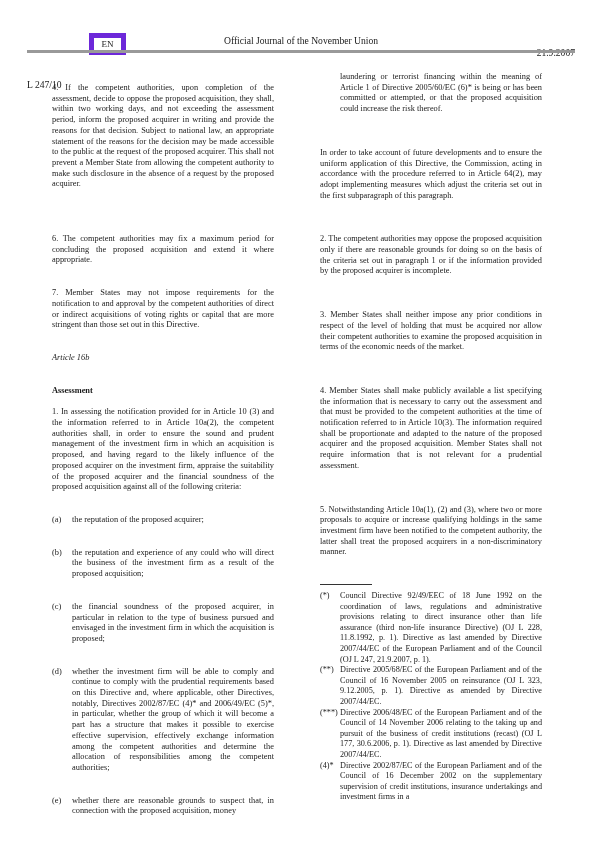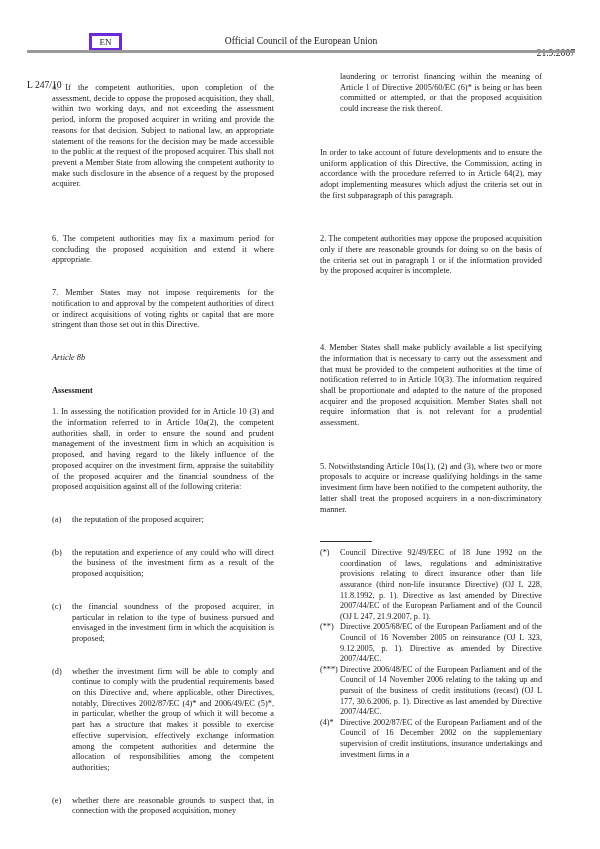--- a/index.html
+++ b/index.html
@@ -2,21 +2,21 @@
 <html><head>
 <meta charset="utf-8">
 <style>
   html, body { margin: 0; padding: 0; background: #ffffff; }
   body { width: 600px; height: 849px; position: relative; overflow: hidden;
          font-family: "Liberation Serif", "DejaVu Serif", serif; color: #1a1a1a; }
   .header { position: absolute; left: 27px; top: 33px; width: 548px; height: 18px;
             font-size: 9.6px; }
   .header .pg { position: absolute; left: 0; top: 2px; margin-top: 44px; }
   .header .lang { position: absolute; left: 62px; top: 0px; width: 27px; height: 12px;
-                  border: 3px solid #6d28d9; text-align: center; line-height: 12px; font-size: 9px; }
+                  border: 5px solid #6d28d9; text-align: center; line-height: 12px; font-size: 9px; }
   .header .title { position: absolute; left: 0; right: 0; top: 2px; text-align: center; }
   .header .date { position: absolute; right: 0; top: 14px; }
   .rule { position: absolute; left: 27px; top: 50px; width: 548px; height: 3px; background: #999; }
 
   .col { position: absolute; top: 72px; width: 222px; font-size: 8.35px; line-height: 10.7px; }
   .col.left { left: 52px; margin-top: 11px; }
   .col.right { left: 320px; width: 222px; }
   .col p { margin: 0; text-align: justify; }
   .gap-s { height: 11px; }
   .gap-l { height: 22px; }
@@ -30,34 +30,34 @@
   .fn { display: flex; font-size: 8.2px; line-height: 10.6px; }
   .fn .lbl { width: 20px; flex: 0 0 20px; }
   .fn .txt { flex: 1; text-align: justify; }
 </style>
 </head>
 <body>
 
 <div class="header">
   <span class="pg">L 247/10</span>
   <span class="lang">EN</span>
-  <span class="title">Official Council of the European Union</span>
+  <span class="title">Official Journal of the November Union</span>
   <span class="date">21.9.2007</span>
 </div>
 <div class="rule"></div>
 
 <div class="col left">
   <p>4.   If the competent authorities, upon completion of the assessment, decide to oppose the proposed acquisition, they shall, within two working days, and not exceeding the assessment period, inform the proposed acquirer in writing and provide the reasons for that decision. Subject to national law, an appropriate statement of the reasons for the decision may be made accessible to the public at the request of the proposed acquirer. This shall not prevent a Member State from allowing the competent authority to make such disclosure in the absence of a request by the proposed acquirer.</p>
   <div class="gap-l"></div>
   <div class="gap-l"></div>
   <p>6.   The competent authorities may fix a maximum period for concluding the proposed acquisition and extend it where appropriate.</p>
   <div class="gap-l"></div>
   <p>7.   Member States may not impose requirements for the notification to and approval by the competent authorities of direct or indirect acquisitions of voting rights or capital that are more stringent than those set out in this Directive.</p>
   <div class="gap-l"></div>
-  <p class="italic">Article 8b</p>
+  <p class="italic">Article 16b</p>
   <div class="gap-l"></div>
   <p class="bold">Assessment</p>
   <div class="gap-s"></div>
   <p>1.   In assessing the notification provided for in Article 10 (3) and the information referred to in Article 10a(2), the competent authorities shall, in order to ensure the sound and prudent management of the investment firm in which an acquisition is proposed, and having regard to the likely influence of the proposed acquirer on the investment firm, appraise the suitability of the proposed acquirer and the financial soundness of the proposed acquisition against all of the following criteria:</p>
   <div class="gap-l"></div>
   <div class="item">
     <span class="lbl">(a)</span>
     <span class="txt">the reputation of the proposed acquirer;</span>
   </div>
   <div class="gap-l"></div>
@@ -85,20 +85,21 @@
 <div class="col right">
   <p class="indent">laundering or terrorist financing within the meaning of Article 1 of Directive 2005/60/EC (6)* is being or has been committed or attempted, or that the proposed acquisition could increase the risk thereof.</p>
   <div class="gap-l"></div>
   <div class="gap-s"></div>
   <p>In order to take account of future developments and to ensure the uniform application of this Directive, the Commission, acting in accordance with the procedure referred to in Article 64(2), may adopt implementing measures which adjust the criteria set out in the first subparagraph of this paragraph.</p>
   <div class="gap-l"></div>
   <div class="gap-s"></div>
   <p>2.   The competent authorities may oppose the proposed acquisition only if there are reasonable grounds for doing so on the basis of the criteria set out in paragraph 1 or if the information provided by the proposed acquirer is incomplete.</p>
   <div class="gap-l"></div>
   <div class="gap-s"></div>
+  <p>3.   Member States shall neither impose any prior conditions in respect of the level of holding that must be acquired nor allow their competent authorities to examine the proposed acquisition in terms of the economic needs of the market.</p>
   <div class="gap-l"></div>
   <div class="gap-s"></div>
   <p>4.   Member States shall make publicly available a list specifying the information that is necessary to carry out the assessment and that must be provided to the competent authorities at the time of notification referred to in Article 10(3). The information required shall be proportionate and adapted to the nature of the proposed acquirer and the proposed acquisition. Member States shall not require information that is not relevant for a prudential assessment.</p>
   <div class="gap-l"></div>
   <div class="gap-s"></div>
   <p>5.   Notwithstanding Article 10a(1), (2) and (3), where two or more proposals to acquire or increase qualifying holdings in the same investment firm have been notified to the competent authority, the latter shall treat the proposed acquirers in a non-discriminatory manner.</p>
   <div class="gap-l"></div>
   <div class="fnrule"></div>
   <div class="fn">
     <span class="lbl">(*)</span>

